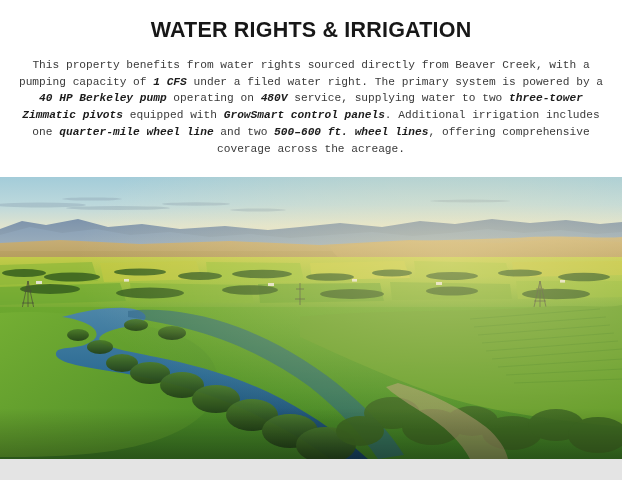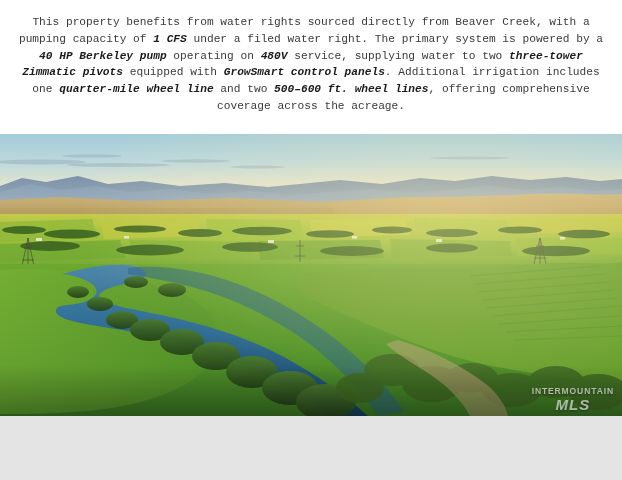--- a/index.html
+++ b/index.html
@@ -101,20 +101,21 @@
     background: #e4e4e4;
     width: 622px;
   }
 </style>
 </head>
 <body>
 
 <div class="page">
 
   <div class="text-block">
+    <h1 class="page-title">WATER RIGHTS &amp; IRRIGATION</h1>
 
     <p class="body-copy"><span>This property benefits from water rights sourced directly from Beaver Creek, with a pumping capacity of </span><b>1 CFS</b><span> under a filed water right. The primary system is powered by a </span><b>40 HP Berkeley pump</b><span> operating on </span><b>480V</b><span> service, supplying water to two </span><b>three-tower Zimmatic pivots</b><span> equipped with </span><b>GrowSmart control panels</b><span>. Additional irrigation includes one </span><b>quarter-mile wheel line</b><span> and two </span><b>500–600 ft. wheel lines</b><span>, offering comprehensive coverage across the acreage.</span></p>
   </div>
 
   <div class="photo-wrap">
     <svg class="photo-svg" viewBox="0 0 622 282" preserveAspectRatio="none">
       <defs>
         <linearGradient id="skyGrad" x1="0" y1="0" x2="0" y2="1">
           <stop offset="0%" stop-color="#a3ccd9"></stop>
           <stop offset="42%" stop-color="#bcd8dc"></stop>
@@ -296,20 +297,16 @@
       </g>
 
       <path d="M398,206 C432,216 462,232 486,250 C498,260 506,272 508,282
                L470,282 C462,266 444,248 420,234 C404,224 392,216 386,210 Z" fill="#b9a077" opacity="0.55"></path>
 
       <rect x="0" y="0" width="622" height="282" fill="url(#sunGlow)"></rect>
 
       <rect x="0" y="0" width="622" height="282" fill="url(#vignette)"></rect>
     </svg>
 
-    <div class="watermark">
-      <span class="wm-top">INTERMOUNTAIN</span>
-      <span class="wm-bottom">MLS</span>
-    </div>
   </div>
 
   <div class="footer-band"></div>
 </div>
 
 </body></html>

